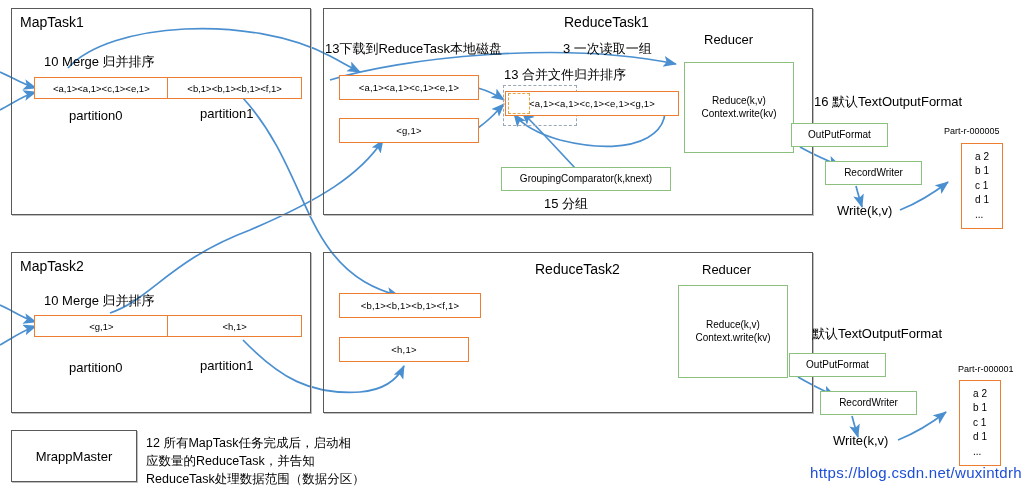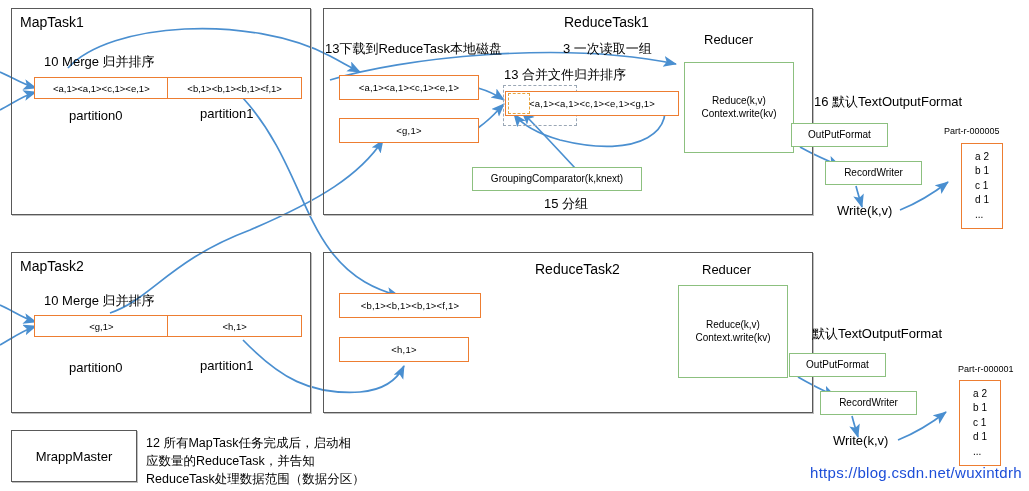--- a/index.html
+++ b/index.html
@@ -178,21 +178,21 @@
   <div class="lbl" style="left:563px;top:40px;">3 一次读取一组</div>
   <div class="lbl" style="left:504px;top:66px;">13 合并文件归并排序</div>
 
   <div class="abs obox" style="left:339px;top:75px;width:140px;height:25px;">&lt;a,1&gt;&lt;a,1&gt;&lt;c,1&gt;&lt;e,1&gt;</div>
   <div class="abs obox" style="left:339px;top:118px;width:140px;height:25px;">&lt;g,1&gt;</div>
 
   <div class="abs dashed-sel" style="left:503px;top:85px;width:74px;height:41px;"></div>
   <div class="abs obox" style="left:505px;top:91px;width:174px;height:25px;">&lt;a,1&gt;&lt;a,1&gt;&lt;c,1&gt;&lt;e,1&gt;&lt;g,1&gt;</div>
   <div class="abs dashed-sel-in" style="left:508px;top:93px;width:22px;height:21px;"></div>
 
-  <div class="abs gbox" style="left:472px;top:167px;width:170px;height:24px;">GroupingComparator(k,knext)</div>
+  <div class="abs gbox" style="left:501px;top:167px;width:170px;height:24px;">GroupingComparator(k,knext)</div>
   <div class="lbl" style="left:544px;top:195px;">15 分组</div>
 
   <div class="lbl" style="left:704px;top:32px;">Reducer</div>
   <div class="abs gbox" style="left:684px;top:62px;width:110px;height:91px;">
     <div>Reduce(k,v)</div>
     <div>Context.write(kv)</div>
   </div>
 
   <div class="abs panel" style="left:323px;top:252px;width:490px;height:161px;"></div>
   <div class="panel-title" style="left:535px;top:261px;">ReduceTask2</div>

